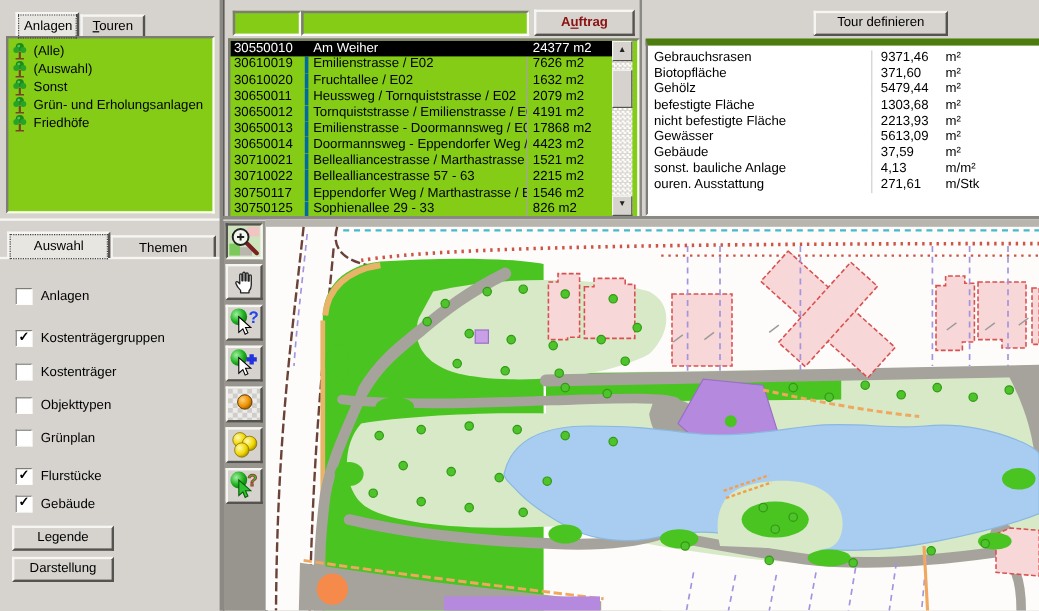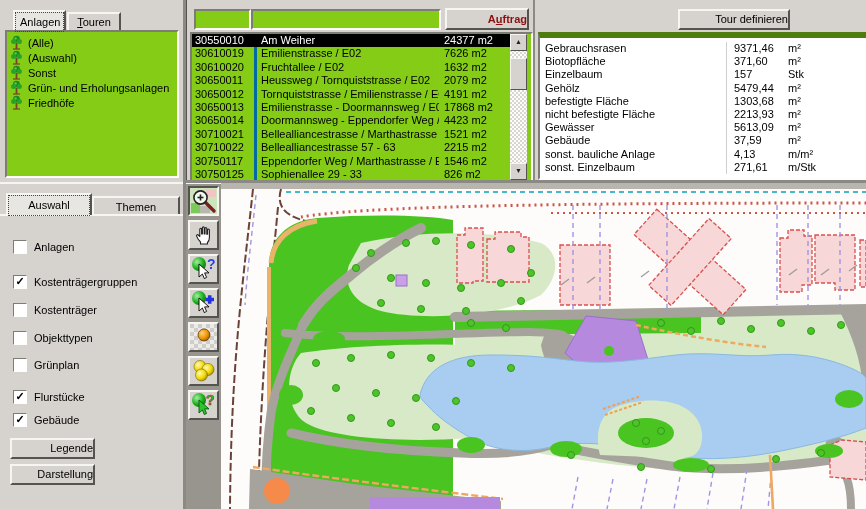--- a/index.html
+++ b/index.html
@@ -4,21 +4,21 @@
 <style>
   html,body{margin:0;padding:0}
   body{width:866px;height:509px;position:relative;overflow:hidden;
        background:#d6d3ce;color:#000;
        font-family:"Liberation Sans",sans-serif;font-size:11px;}
   .abs{position:absolute}
   .sunken{background:#84cc16;border-top:2px solid #7e7c77;border-left:2px solid #7e7c77;
           border-bottom:2px solid #fdfdfb;border-right:2px solid #fdfdfb}
   .btn{background:#d6d3ce;border-top:2px solid #f6f5f2;border-left:2px solid #f6f5f2;
        border-right:2px solid #55534f;border-bottom:2px solid #55534f;
-       text-align:right;cursor:default;box-sizing:border-box}
+       text-align:center;cursor:default;box-sizing:border-box}
   .tab{background:#d6d3ce;border-top:2px solid #f6f5f2;border-left:2px solid #f6f5f2;
        border-right:2px solid #55534f;border-bottom:none;text-align:center;box-sizing:border-box}
   .tab.active{background:#e8e6e1;z-index:3}
   .tab.active .focusdot{border:1px dotted #444;display:block;padding:1px 4px}
   .u{text-decoration:underline}
   
   .treeitem{display:flex;align-items:center;height:15px;padding-left:2px;white-space:nowrap}
   .treeitem svg{margin-right:5px;flex:0 0 auto}
   
   .olrow{display:flex;height:13.4px;line-height:13.4px;white-space:nowrap;overflow:hidden}
@@ -253,25 +253,20 @@
       <span class="b-label">Gebrauchsrasen</span>
       <span class="b-value">9371,46</span>
       <span class="b-unit">m²</span>
     </div>
     <div class="balrow">
       <span class="b-label">Biotopfläche</span>
       <span class="b-value">371,60</span>
       <span class="b-unit">m²</span>
     </div>
     <div class="balrow">
-      <span class="b-label">Einzelbaum</span>
-      <span class="b-value">157</span>
-      <span class="b-unit">Stk</span>
-    </div>
-    <div class="balrow">
       <span class="b-label">Gehölz</span>
       <span class="b-value">5479,44</span>
       <span class="b-unit">m²</span>
     </div>
     <div class="balrow">
       <span class="b-label">befestigte Fläche</span>
       <span class="b-value">1303,68</span>
       <span class="b-unit">m²</span>
     </div>
     <div class="balrow">
@@ -288,21 +283,21 @@
       <span class="b-label">Gebäude</span>
       <span class="b-value">37,59</span>
       <span class="b-unit">m²</span>
     </div>
     <div class="balrow">
       <span class="b-label">sonst. bauliche Anlage</span>
       <span class="b-value">4,13</span>
       <span class="b-unit">m/m²</span>
     </div>
     <div class="balrow">
-      <span class="b-label">sonst. Einzelbaum</span>
+      <span class="b-label">ouren. Ausstattung</span>
       <span class="b-value">271,61</span>
       <span class="b-unit">m/Stk</span>
     </div>
   </div>
 </div>
 
 <div class="abs" style="left:186px;top:180px;width:680px;height:3px;background:#8b8983;border-bottom:1px solid #f6f5f2"></div>
 
 <div class="abs" style="left:186px;top:184px;width:35px;height:325px;background:#98958e;border-right:2px solid #2a2a2a">
   <div class="tool pressed" style="top:2px">

